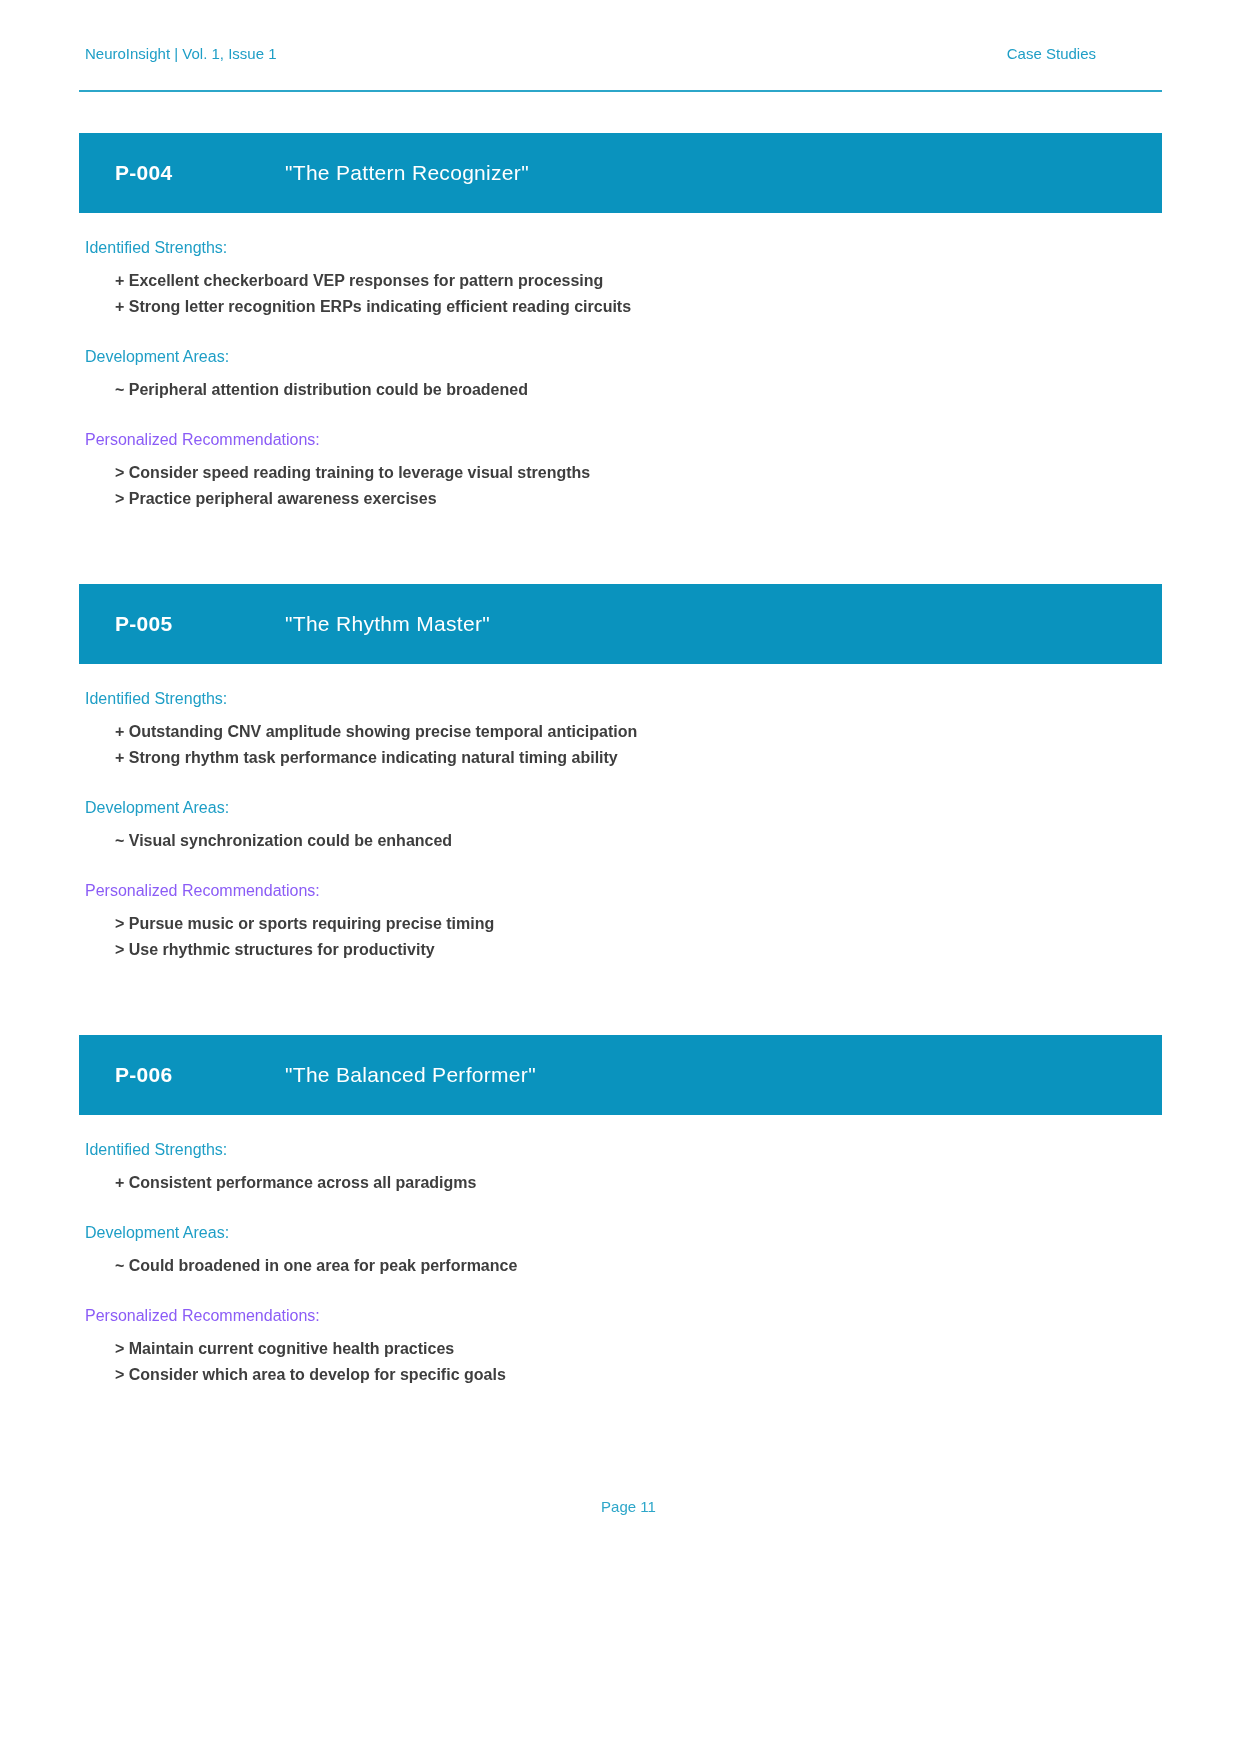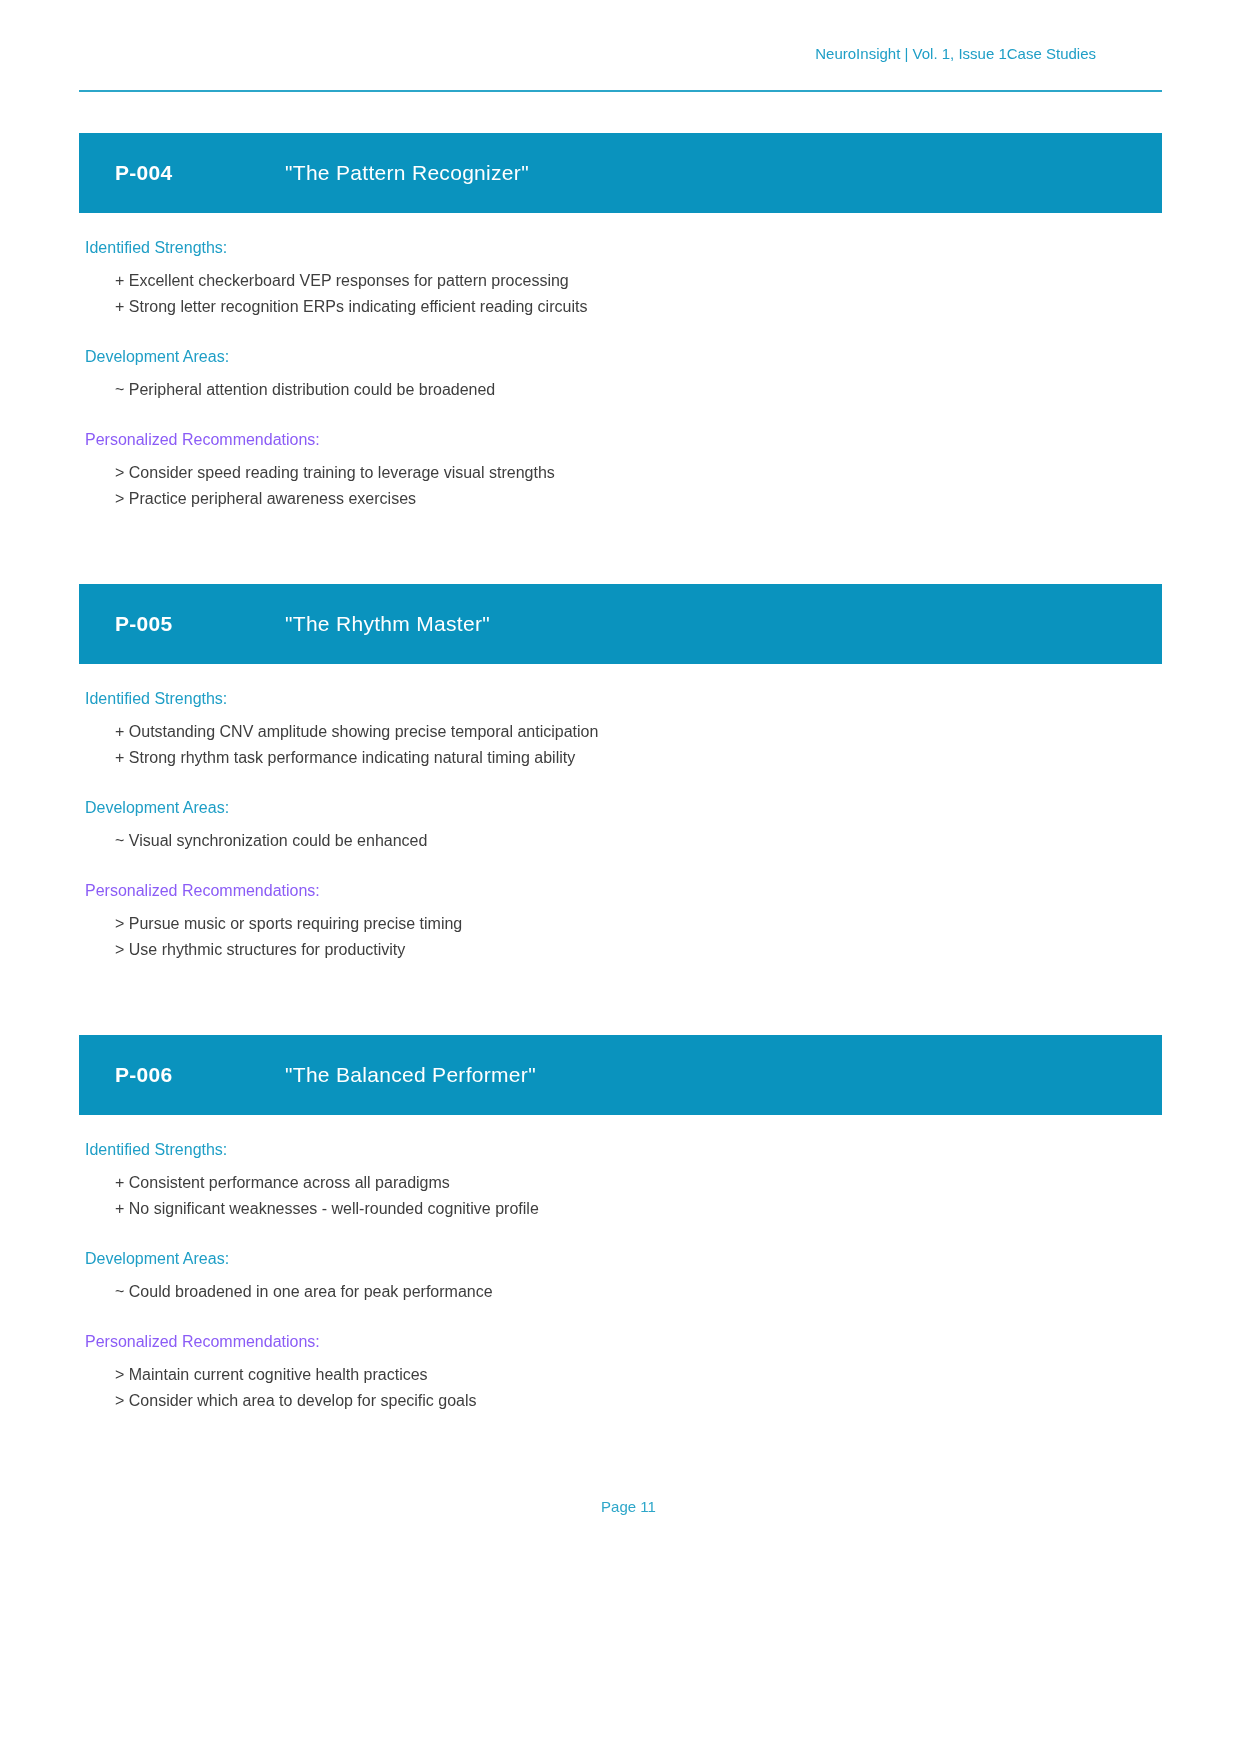--- a/index.html
+++ b/index.html
@@ -10,21 +10,21 @@
     background: #ffffff;
     font-family: "Liberation Sans", sans-serif;
     overflow: hidden;
     box-sizing: border-box;
   }
   .header {
     margin: 0 79px;
     padding-top: 45px;
     padding-bottom: 28px;
     display: flex;
-    justify-content: flex-end;
+    justify-content: space-between;
     align-items: baseline;
     font-size: 15px;
     color: #1E9EC6;
     border-bottom: 2px solid #2CA6C9;
   }
   .header .left { margin-left: 6px; }
   .header .right { margin-right: 66px; }
 
   .content { margin: 0 79px; }
 
@@ -54,20 +54,21 @@
     font-weight: 400;
     line-height: 21px;
     color: #1E9EC6;
   }
   .sec.rec h3 { color: #8b5cf6; }
   .sec .item {
     margin: 0 0 0 36px;
     font-size: 16px;
     line-height: 26px;
     color: #3E3E3E;
+    font-weight: bold;
   }
 
   .footer {
     position: absolute;
     top: 1498px;
     left: 8px;
     width: 100%;
     text-align: center;
     font-size: 15px;
     color: #2CA6C9;
@@ -128,21 +129,20 @@
     </section>
 
     <section class="card">
       <div class="band">
         <span class="pid">P-006</span>
         <span class="ptitle">"The Balanced Performer"</span>
       </div>
       <div class="sec firstsec">
         <h3>Identified Strengths:</h3>
         <p class="item">+ Consistent performance across all paradigms</p>
-        <p class="item">+ No significant weaknesses - well-rounded cognitive profile</p>
       </div>
       <div class="sec">
         <h3>Development Areas:</h3>
         <p class="item">~ Could broadened in one area for peak performance</p>
       </div>
       <div class="sec rec">
         <h3>Personalized Recommendations:</h3>
         <p class="item">&gt; Maintain current cognitive health practices</p>
         <p class="item">&gt; Consider which area to develop for specific goals</p>
       </div>

